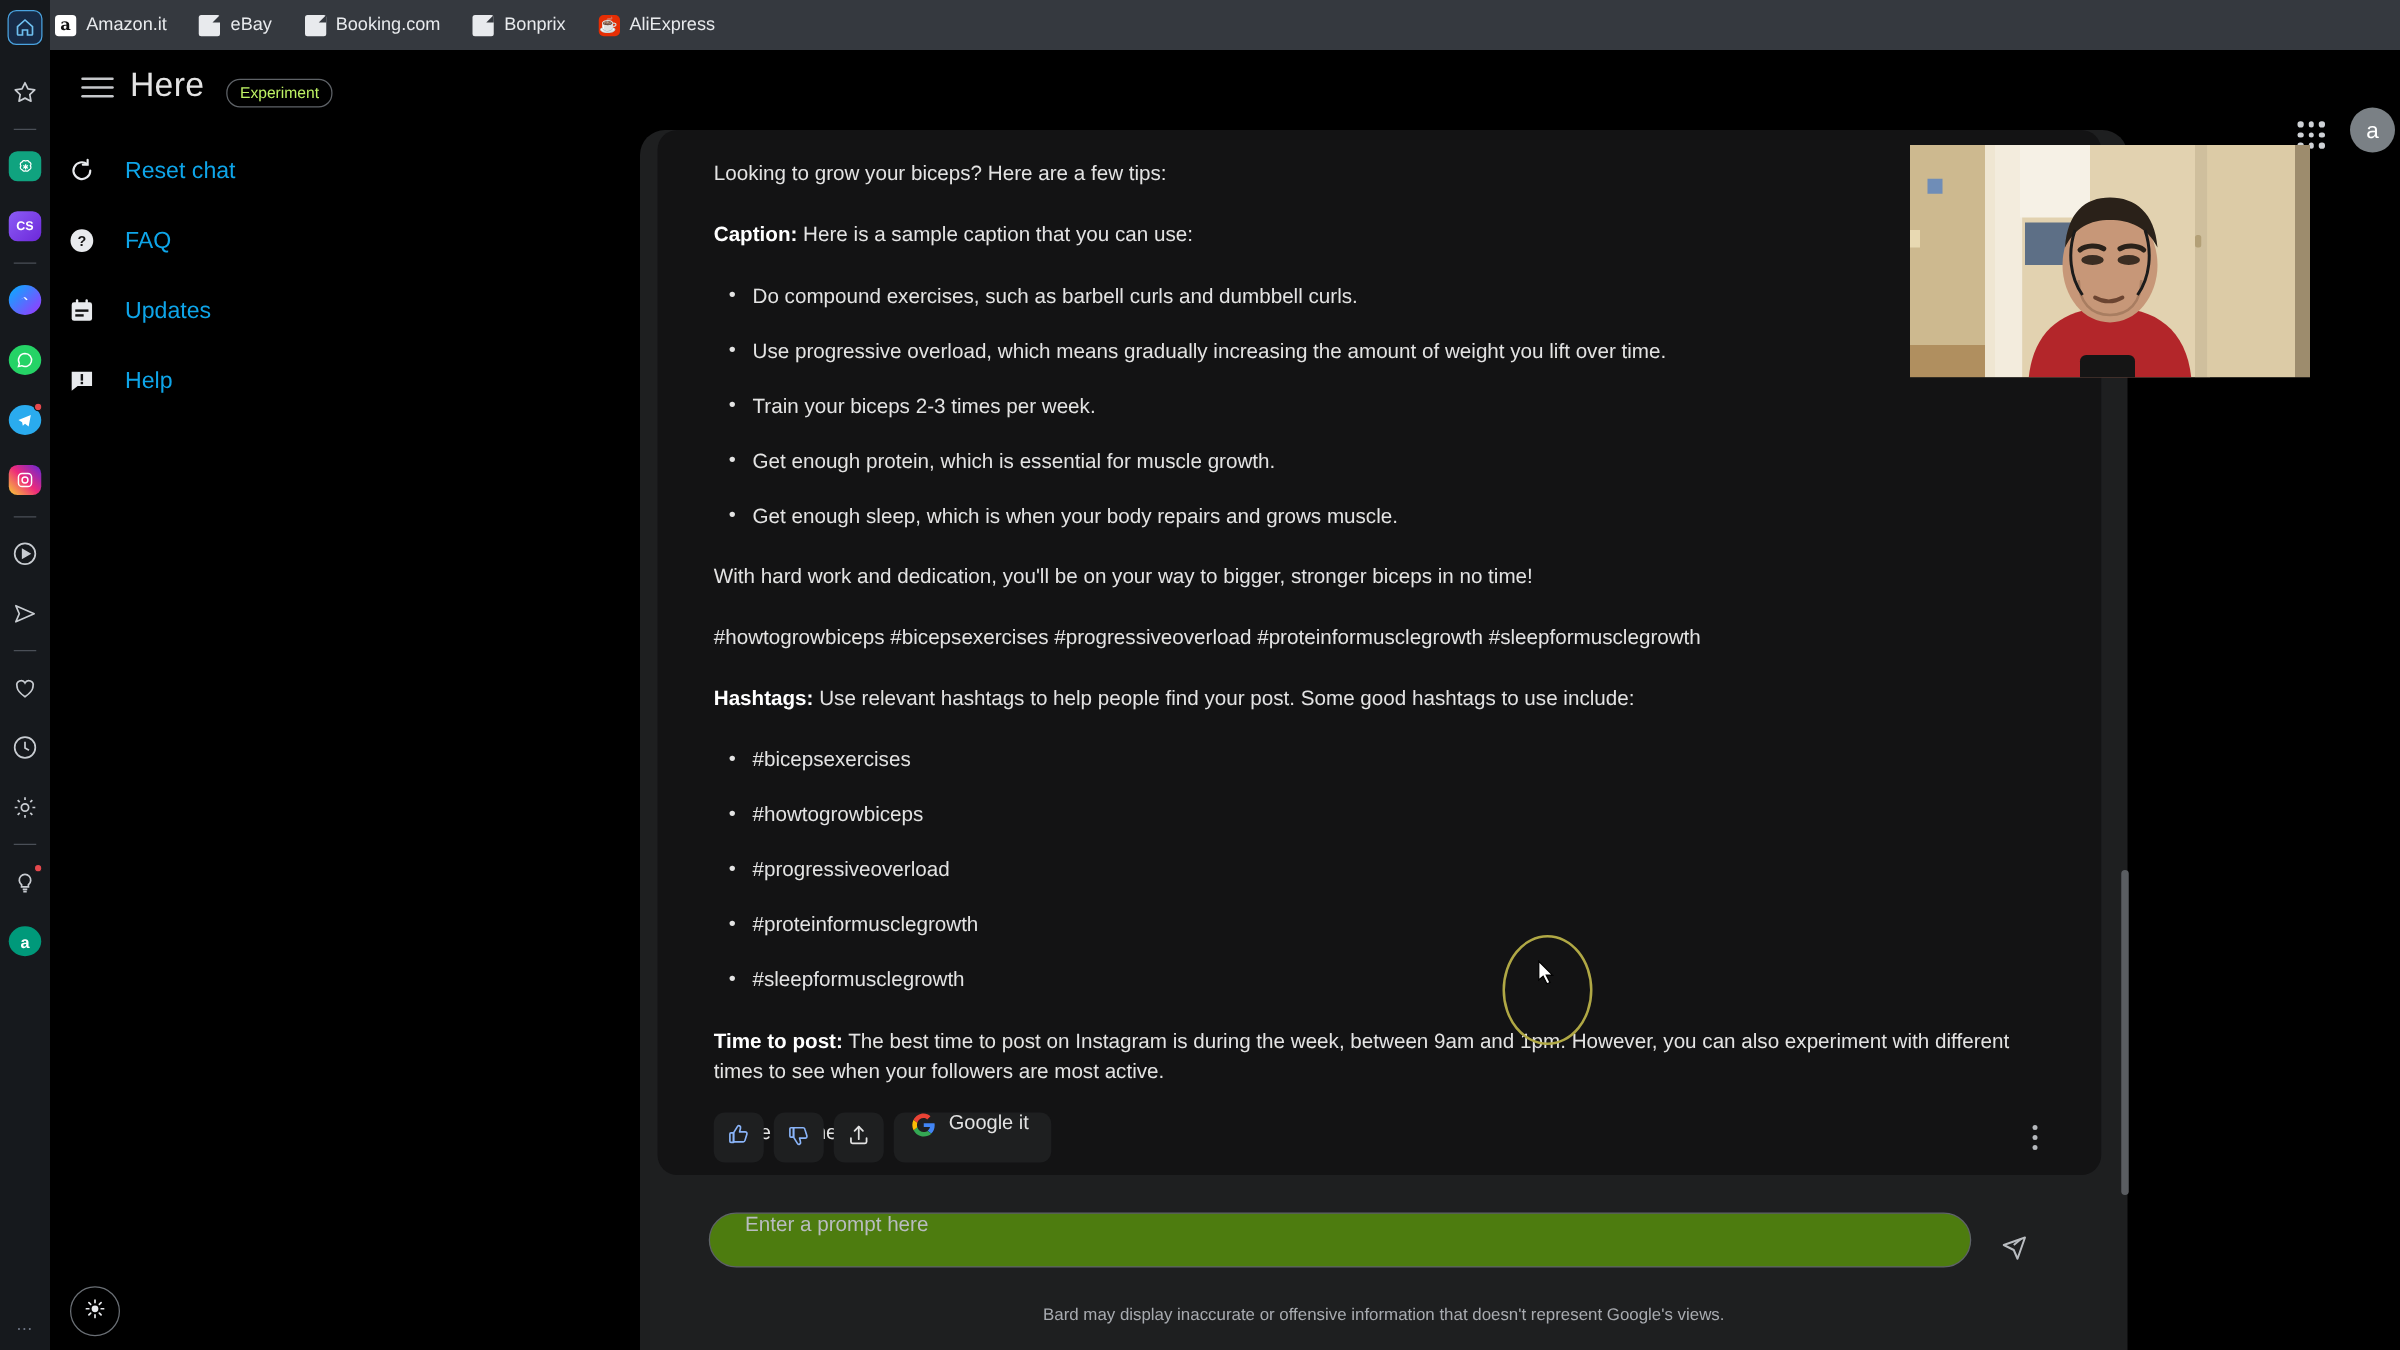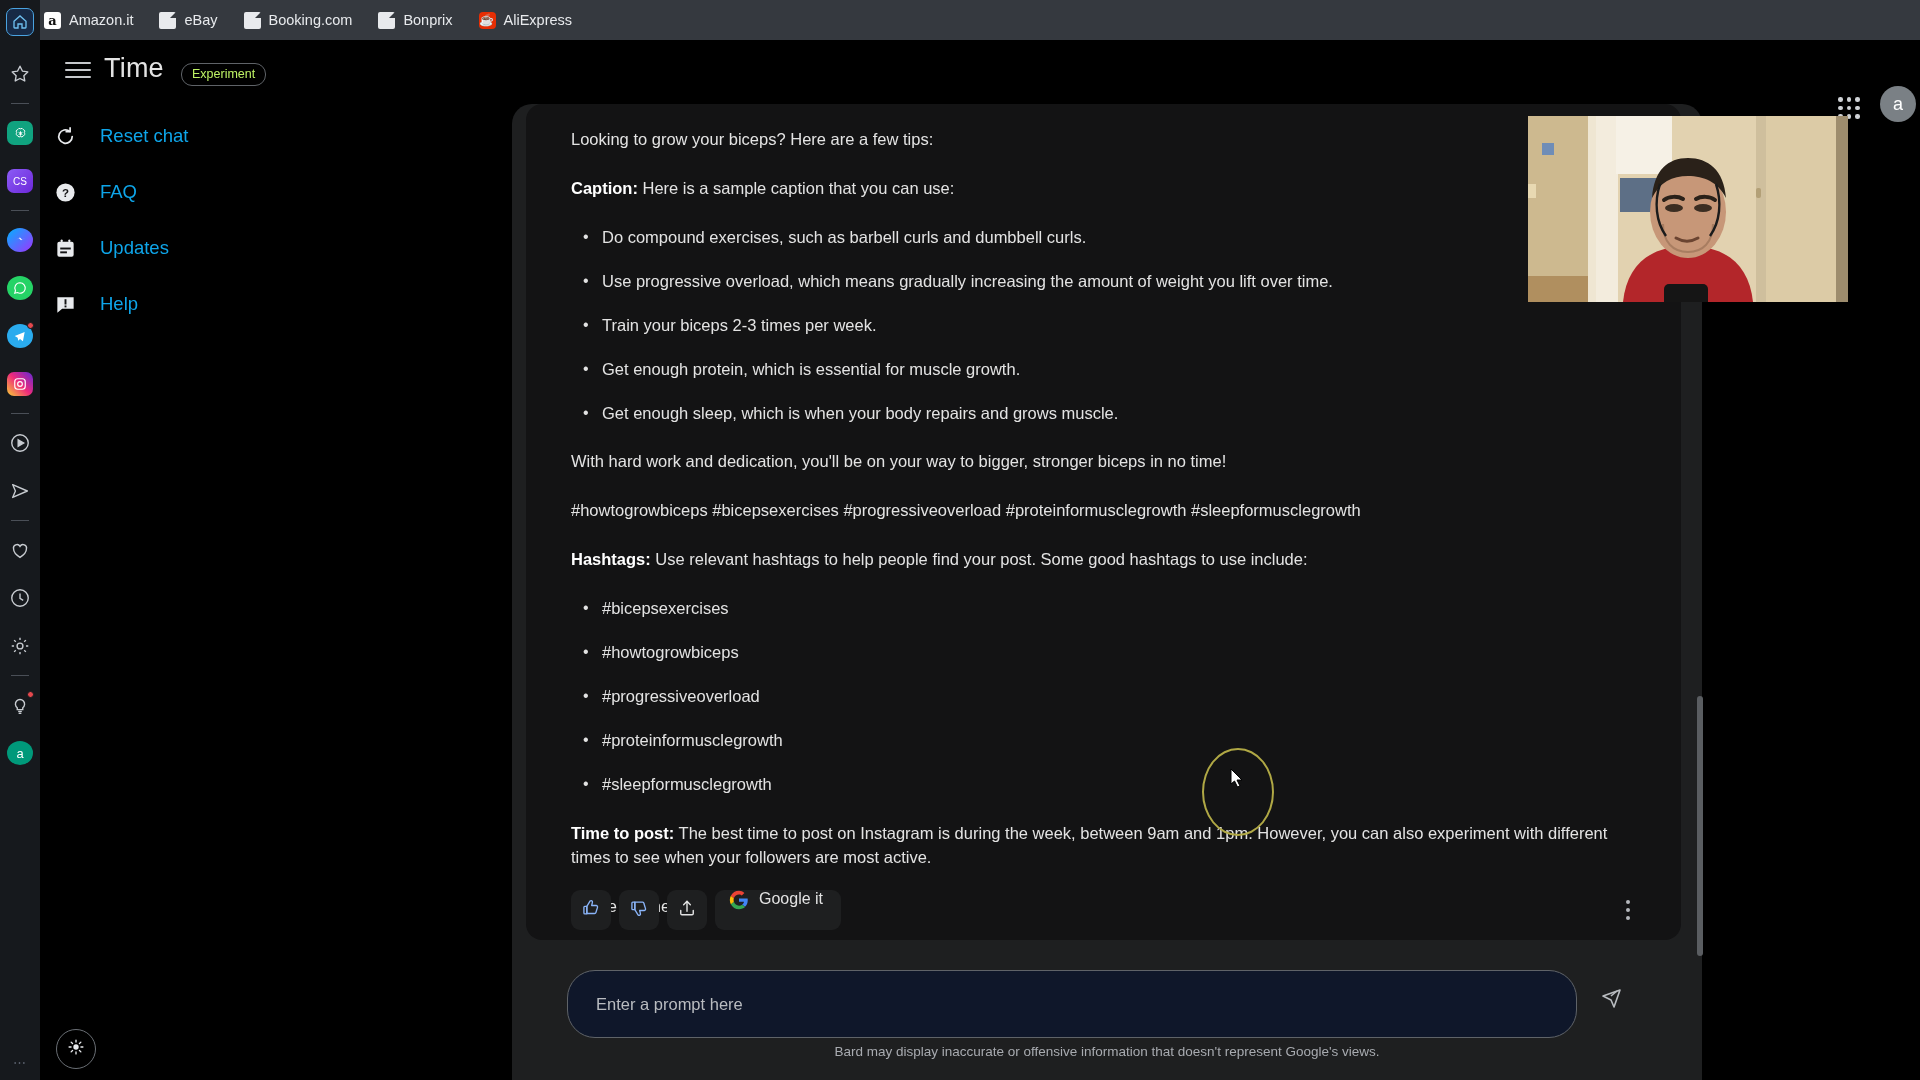--- a/index.html
+++ b/index.html
@@ -37,21 +37,21 @@
     width:28px; height:28px; border-radius:7px; background:#1f6feb33;
     border:1.5px solid #4aa3e0; display:flex; align-items:center; justify-content:center;
     margin-bottom:14px; cursor:pointer;
   }
   .rail-ico {
     width:26px; height:26px; margin:11px 0; position:relative;
     display:flex; align-items:center; justify-content:center; cursor:pointer;
   }
   .rail-sep { width:18px; height:1px; background:#4a4f57; margin:5px 0; }
   .sq { width:36px; height:24px; border-radius:7px; display:flex; align-items:center;
-        justify-content:center; color:#fff; font-size:10px; font-weight:normal;text-align:right; }
+        justify-content:center; color:#fff; font-size:10px; font-weight:bold;text-align:right; }
   .rail-dot { position:absolute; top:-1px; right:-1px; width:7px; height:7px;
               border-radius:50%; background:#e5484d; border:1px solid #16191d; }
   #rail-bottom-dots { position:absolute; bottom:10px; color:#6b7280; font-size:13px; letter-spacing:1px; }
 
   
   #bard-header { position:absolute; top:40px; left:40px; width:1880px; height:60px; }
   #hamburger { position:absolute; left:25px; top:17px; width:26px; height:26px; cursor:pointer;
                display:flex; flex-direction:column; justify-content:center; gap:5px; }
   #hamburger i { display:block; height:2px; background:#c6c8cb; border-radius:1px; }
   #bard-title { position:absolute; left:64px; top:13px; color:#e3e3e3; font-size:27px; letter-spacing:.2px; }
@@ -96,23 +96,23 @@
   .act-btn { width:40px; height:40px; border-radius:9px; background:#1e1f20;
              display:flex; align-items:center; justify-content:center; cursor:pointer; }
   #google-it { height:40px; border-radius:9px; background:#1e1f20; display:flex; 
                gap:10px; padding:0 18px 0 14px; cursor:pointer; }
   #google-it .gl { font-size:19px; font-weight:bold; font-family:"Liberation Serif", serif; }
   #google-it .lbl { color:#e3e3e3; font-size:16px; }
   #kebab { position:absolute; right:40px; top:788px; width:26px; height:36px;
            display:flex; flex-direction:column; align-items:center; justify-content:center;
            gap:4px; cursor:pointer; }
   #kebab span { width:4px; height:4px; border-radius:50%; background:#b5b8bc; }
-  #prompt-box { position:absolute; left:567px; top:970px; width:1010px; height:68px;
-                border:1px solid #5f6368; border-radius:28px; background:#0f172a;
-                display:flex; align-items:center; padding:0 28px; cursor:text; }
+  #prompt-box { position:absolute; left:567px; top:970px; width:1010px; height:44px;
+                border:1px solid #5f6368; border-radius:28px; background:#4d7c0f;
+                display:flex; align-items:flex-start; padding:0 28px; cursor:text; }
   #prompt-input { width:100%; background:transparent; border:none; outline:none;
                   color:#e3e3e3; font-size:16.5px; font-family:"Liberation Sans", sans-serif; }
   #prompt-input::placeholder { color:#b9bcc0; }
   #send-btn { position:absolute; left:1598px; top:985px; width:28px; height:28px; cursor:pointer;
               display:flex; align-items:center; justify-content:center; }
   #disclaimer { position:absolute; left:512px; top:1044px; width:1190px; text-align:center;
                 color:#a8abb0; font-size:13.5px; }
 
   
   #scroll-track { position:absolute; left:1696px; top:104px; width:8px; height:976px; }
@@ -254,21 +254,21 @@
     </div>
     <div id="rail-bottom-dots">⋯</div>
   </div>
 
   <div id="bard-header">
     <div id="hamburger">
         <i></i>
         <i></i>
         <i></i>
       </div>
-    <div id="bard-title">Time</div>
+    <div id="bard-title">Here</div>
     <div id="experiment-badge">Experiment</div>
     <div id="apps-grid">
       <span></span>
         <span></span>
         <span></span>
         <span></span>
         <span></span>
         <span></span>
         <span></span>
         <span></span>

